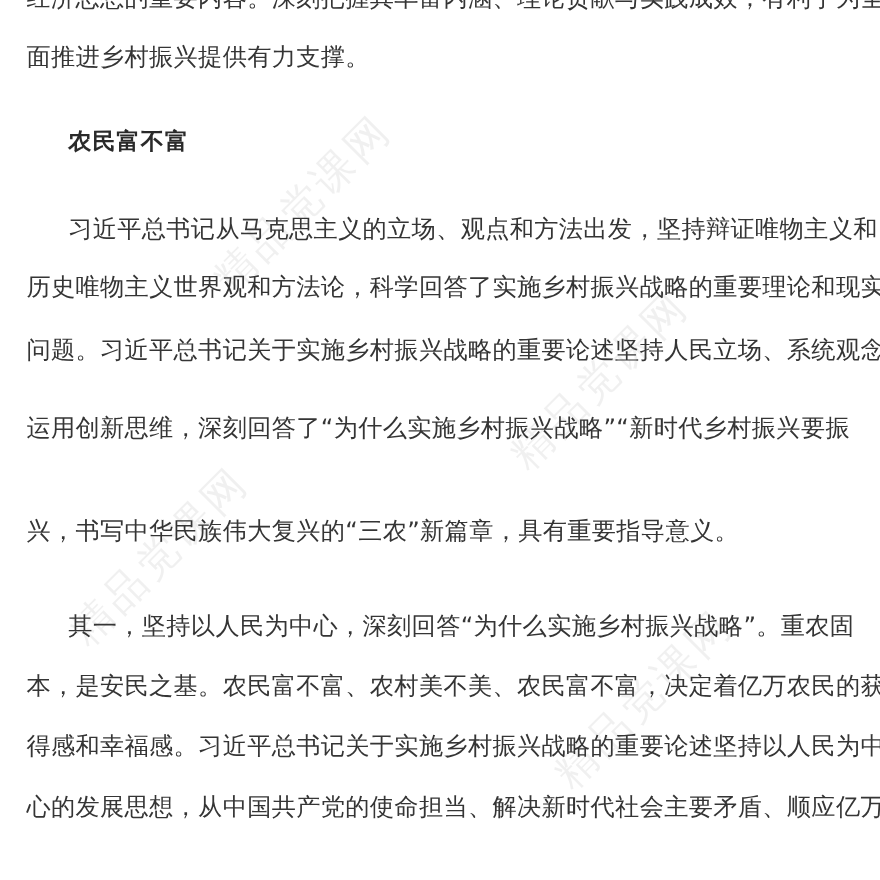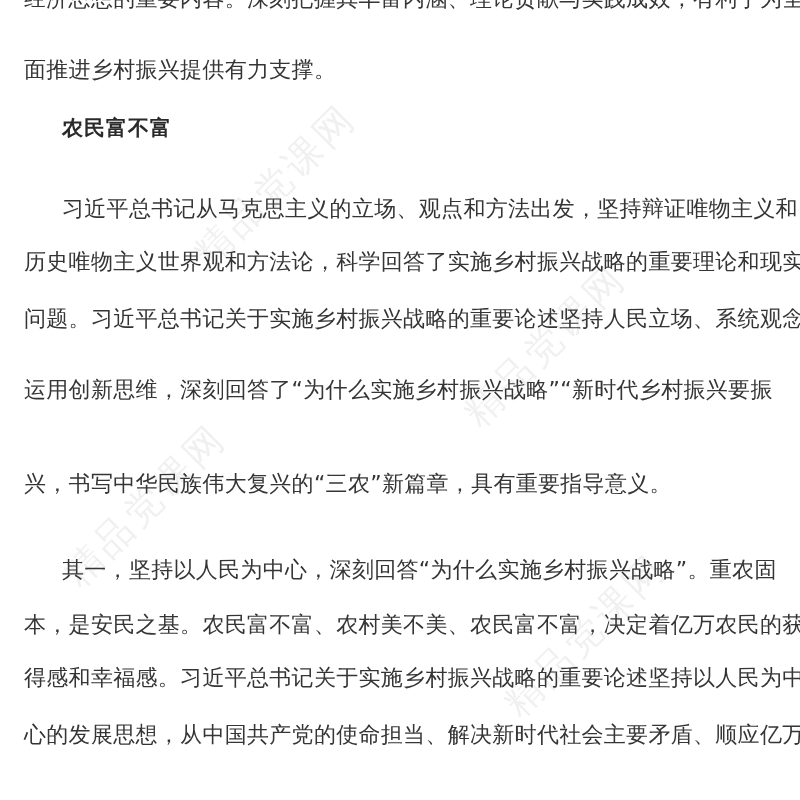--- a/index.html
+++ b/index.html
@@ -60,21 +60,21 @@
 <body>
 
 <div class="page">
 
   <div class="watermark" style="left:170px; top:160px;">精品党课网</div>
   <div class="watermark" style="left:440px; top:320px;">精品党课网</div>
   <div class="watermark" style="left:40px; top:480px;">精品党课网</div>
   <div class="watermark" style="left:480px; top:610px;">精品党课网</div>
 
   <div class="line" style="top:-16px;">经济思想的重要内容。深刻把握其丰富内涵、理论贡献与实践成效，有利于为全</div>
-  <div class="line" style="top:38px;margin-top:17px;">面推进乡村振兴提供有力支撑。</div>
+  <div class="line" style="top:38px;">面推进乡村振兴提供有力支撑。</div>
 
   <div class="heading">农民富不富</div>
 
   <div class="line indent" style="top:194px;">习近平总书记从马克思主义的立场、观点和方法出发，坚持辩证唯物主义和</div>
   <div class="line" style="top:247px;">历史唯物主义世界观和方法论，科学回答了实施乡村振兴战略的重要理论和现实</div>
   <div class="line" style="top:304px;">问题。习近平总书记关于实施乡村振兴战略的重要论述坚持人民立场、系统观念，</div>
   <div class="line" style="top:375px;">运用创新思维，深刻回答了“为什么实施乡村振兴战略”“新时代乡村振兴要振</div>
   <div class="line" style="top:469px;">兴，书写中华民族伟大复兴的“三农”新篇章，具有重要指导意义。</div>
 
   <div class="line indent" style="top:555px;">其一，坚持以人民为中心，深刻回答“为什么实施乡村振兴战略”。重农固</div>

